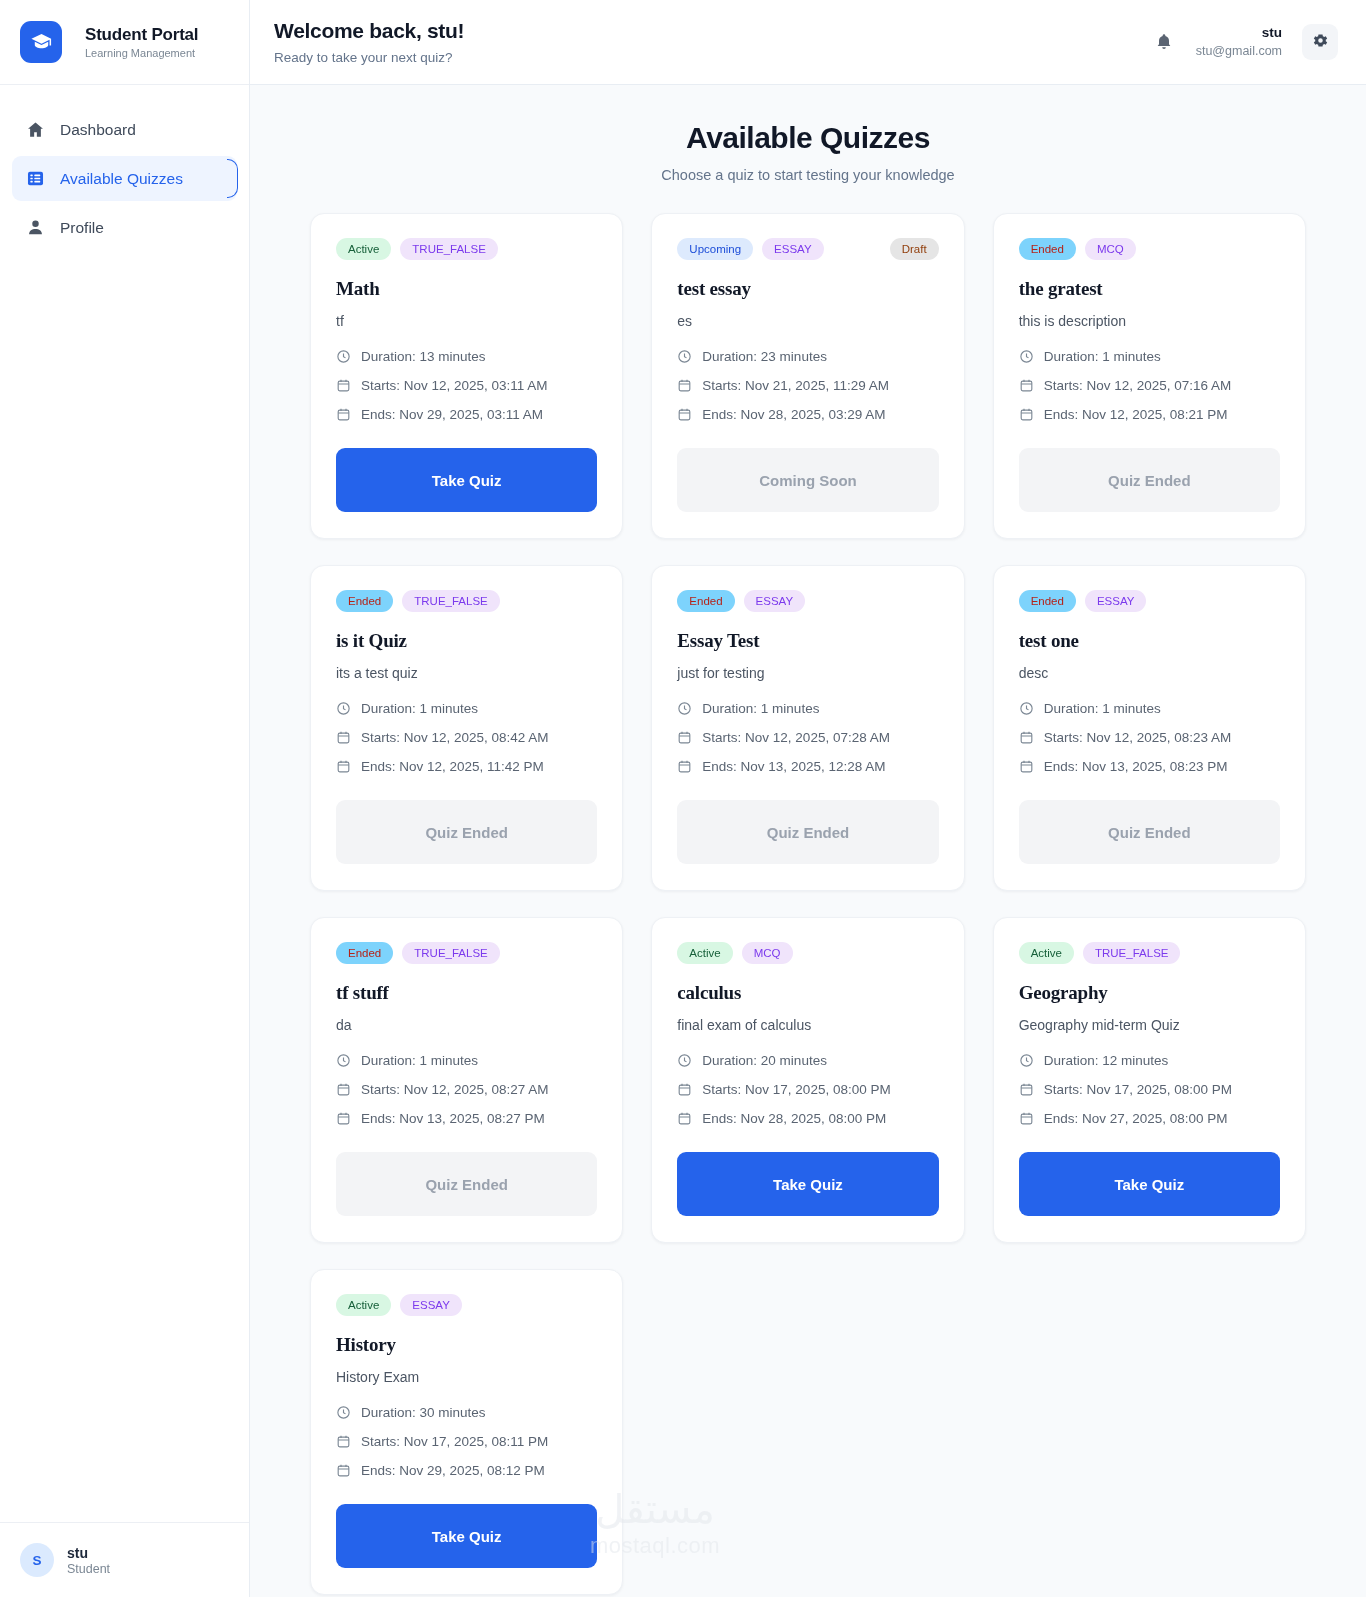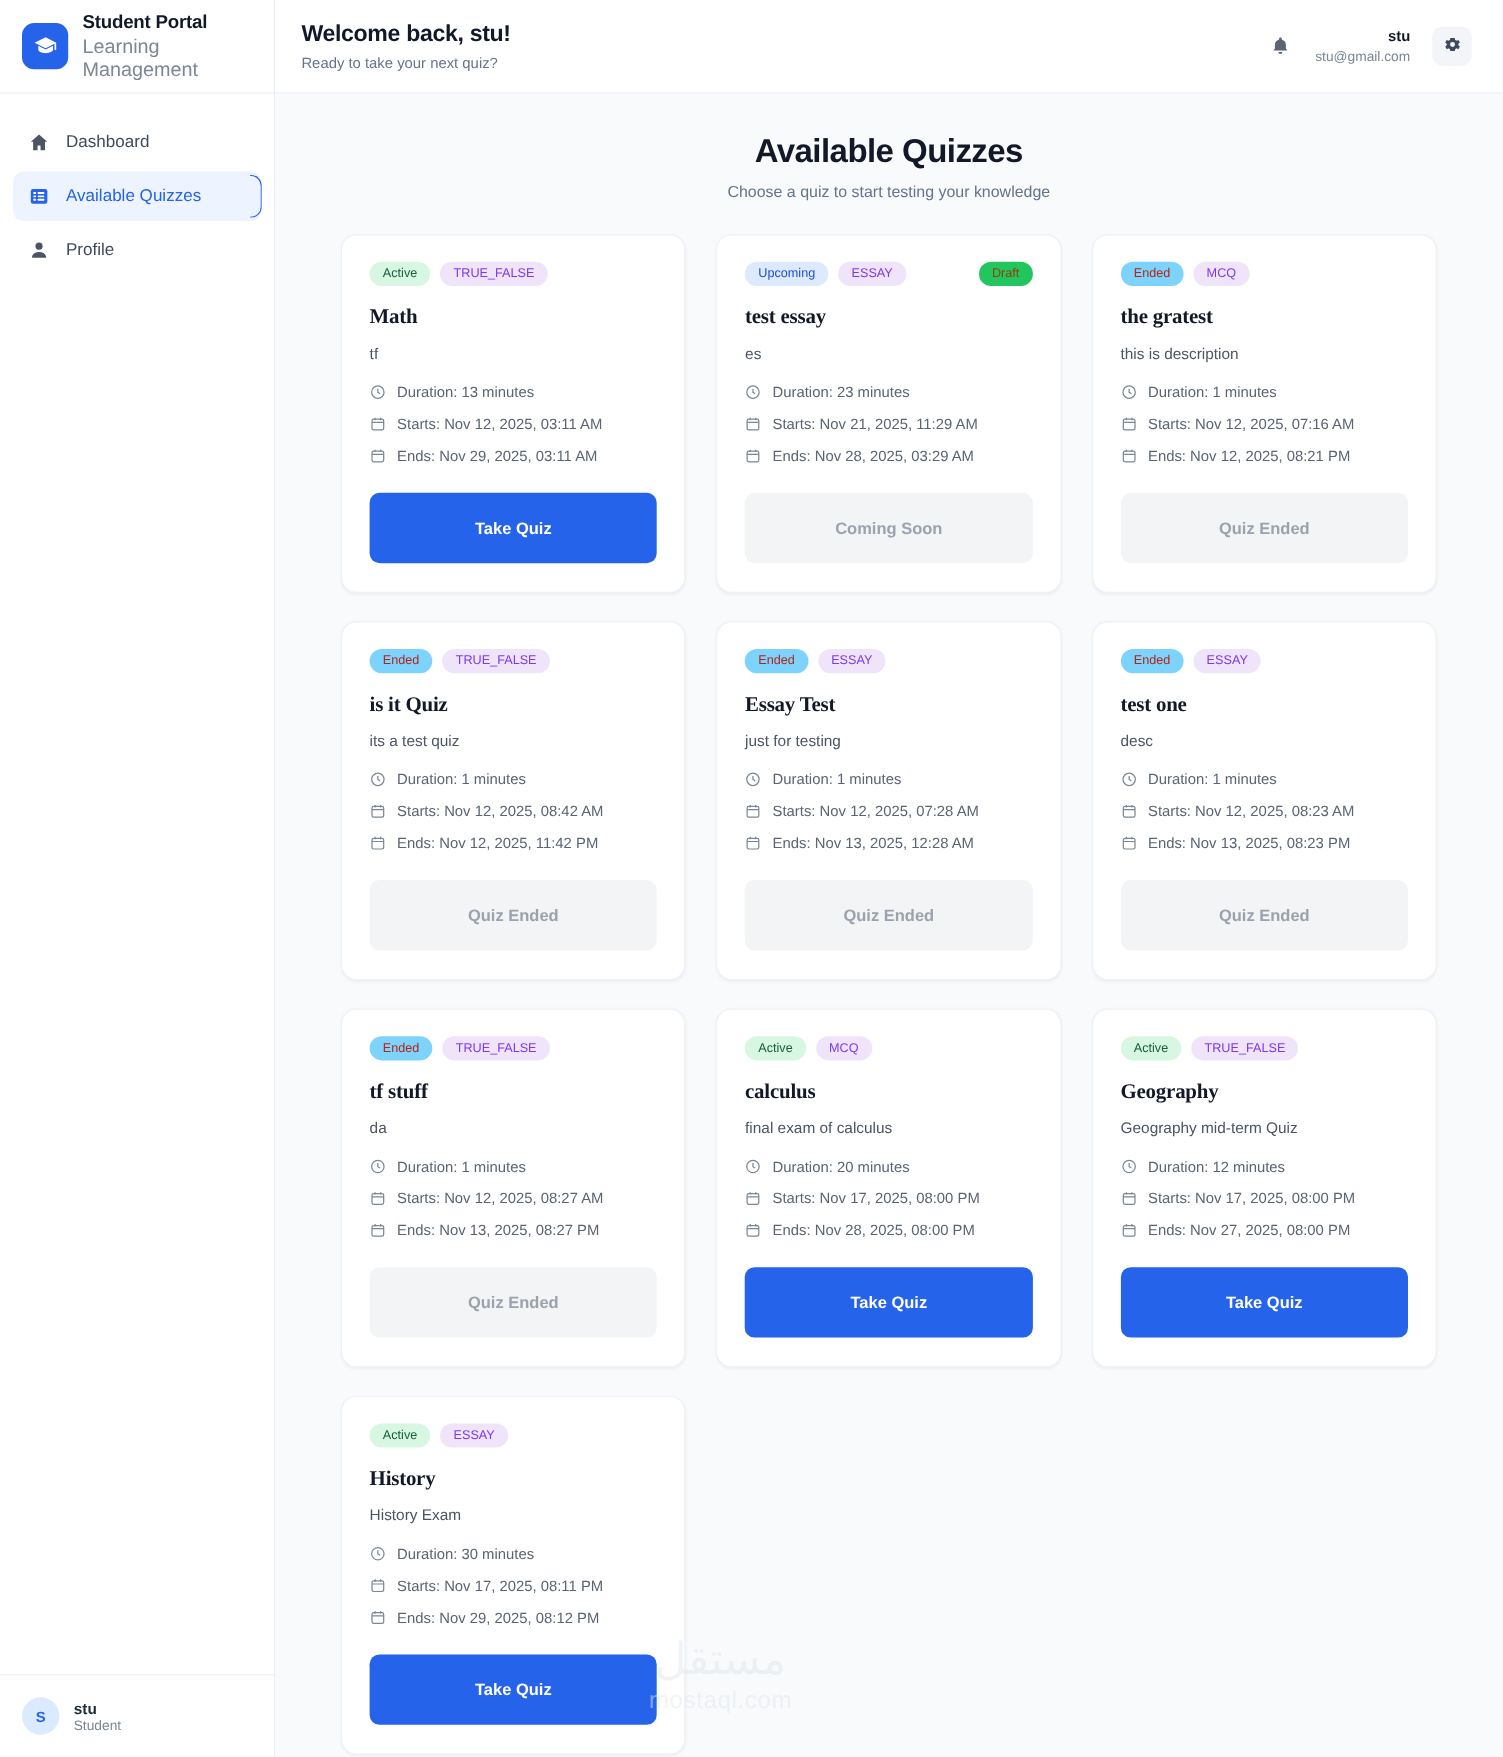--- a/index.html
+++ b/index.html
@@ -20,36 +20,36 @@
     background: #ffffff;
     border-right: 1px solid #e8edf3;
     display: flex;
     flex-direction: column;
     height: 1597px;
   }
   .brand {
     height: 85px;
     display: flex;
     align-items: center;
-    gap: 13px;
+    gap: 23px;
     padding: 0 20px;
     border-bottom: 1px solid #eceff4;
   }
   .brand-logo {
     width: 42px; height: 42px;
     border-radius: 11px;
     background: #2563eb;
     display: flex; align-items: center; justify-content: center;
     flex-shrink: 0;
   }
   .brand-text { display: flex; flex-direction: column; gap: 2px; }
   .brand-title {
     font-size: 17px; font-weight: 700; color: #111827; letter-spacing: -0.2px;
   }
-  .brand-sub { font-size: 18px; color: #7b8794; }
+  .brand-sub { font-size: 11px; color: #7b8794; }
 
   .nav { padding: 22px 12px 0 12px; display: flex; flex-direction: column; gap: 4px; }
   .nav-item {
     display: flex; align-items: center; gap: 14px;
     padding: 12px 13px;
     border-radius: 9px;
     font-size: 15.5px;
     color: #3f4a5a;
     cursor: pointer;
     position: relative;
@@ -139,21 +139,21 @@
     font-size: 11.5px;
     padding: 5px 12px;
     border-radius: 999px;
     font-weight: 500;
     white-space: nowrap;
   }
   .badge.status-active { background: #d8f7e3; color: #17603a; }
   .badge.status-upcoming { background: #ddeafd; color: #1d4ed8; }
   .badge.status-ended { background: #7dd3fc; color: #b42318; }
   .badge.type { background: #f0e4fb; color: #7c3aed; }
-  .badge.draft { background: #22c55e; color: #92400e; margin-left: auto; }
+  .badge.draft { background: #e5e5e5; color: #92400e; margin-left: auto; }
 
   .card-title { font-size: 19px; font-weight: 700; color: #111827; letter-spacing: -0.2px; font-family: Liberation Serif, serif; }
   .card-desc { font-size: 14px; color: #4b5563; margin-top: 13px; }
   .meta-list { margin-top: 20px; display: flex; flex-direction: column; gap: 14px; }
   .meta-row { display: flex; align-items: center; gap: 10px; font-size: 13.5px; color: #5a6472; }
   .meta-ico { width: 15px; height: 15px; flex-shrink: 0; display: flex; align-items: center; justify-content: center; }
 
   .cta {
     margin-top: 26px;
     height: 64px;

